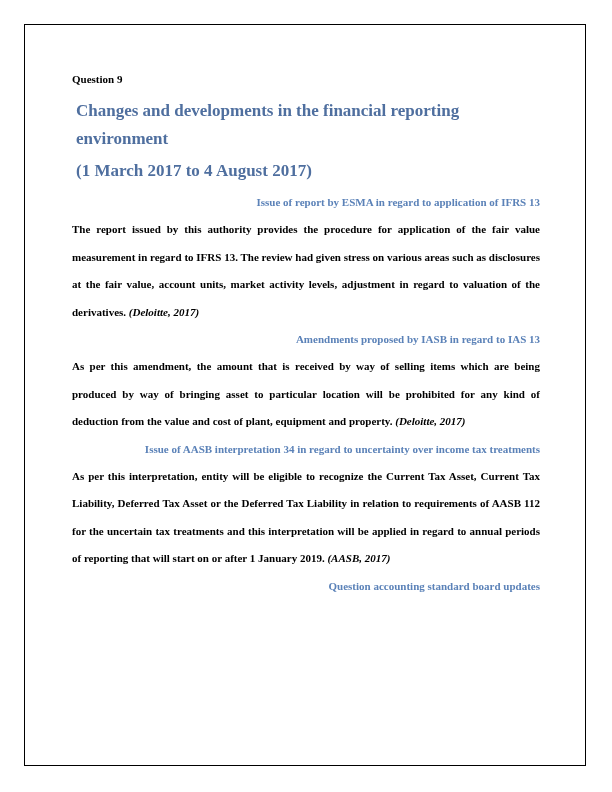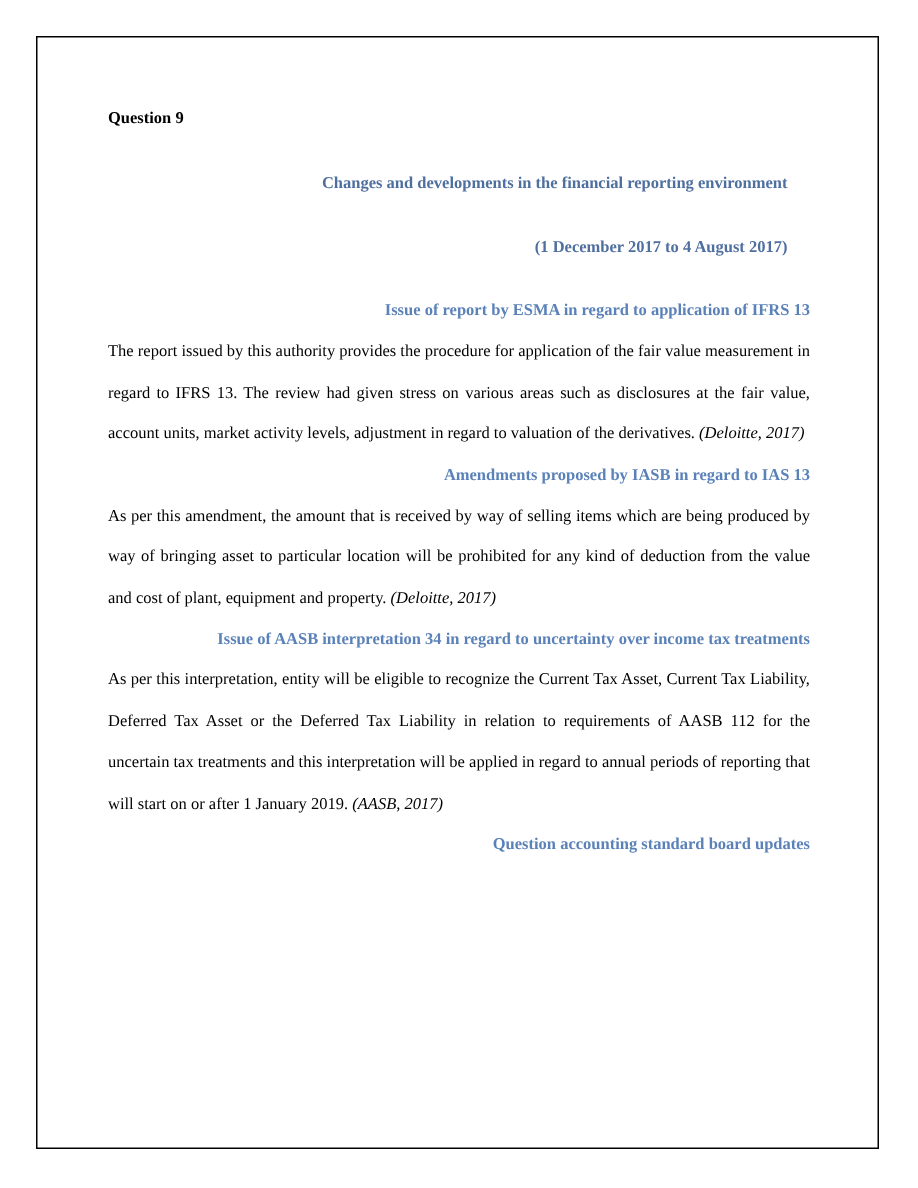--- a/index.html
+++ b/index.html
@@ -7,34 +7,34 @@
   .page-border {
     position: absolute; left: 24px; top: 24px; width: 562px; height: 742px;
     border: 1px solid #000; box-sizing: border-box;
   }
   .content {
     position: absolute; left: 72px; top: 66px; width: 468px;
     font-family: "Liberation Serif", "DejaVu Serif", serif;
     font-size: 11px; color: #000;
   }
   .q-label { font-weight: bold; font-size: 11px; line-height: 27px; margin: 0; }
-  .title { font-weight: bold; color: #4f6f9f; text-align: right; line-height: 28px; margin: 15px; font-size: 11px; }
+  .title { font-weight: bold; color: #4f6f9f; text-align: left; line-height: 28px; margin: 4px; font-size: 17px; }
   .heading { font-weight: bold; color: #5b82b8; line-height: 27px; margin: 0; font-size: 11px; text-align: right; }
-  .para { text-align: justify; line-height: 27.5px; margin: 0; font-size: 11px; }
+  .para { text-align: justify; line-height: 27.5px; margin: 0; font-size: 11px; font-weight: bold; }
   .cite { font-style: italic; }
 </style>
 </head>
 <body>
 
 <div class="page-border"></div>
 
 <div class="content">
   <p class="q-label">Question 9</p>
   <p class="title">Changes and developments in the financial reporting environment</p>
-  <p class="title">(1 December 2017 to 4 August 2017)</p>
+  <p class="title">(1 March 2017 to 4 August 2017)</p>
 
   <p class="heading">Issue of report by ESMA in regard to application of IFRS 13</p>
   <p class="para"><span>The report issued by this authority provides the procedure for application of the fair value measurement in regard to IFRS 13. The review had given stress on various areas such as disclosures at the fair value, account units, market activity levels, adjustment in regard to valuation of the derivatives. </span><span class="cite">(Deloitte, 2017)</span></p>
 
   <p class="heading">Amendments proposed by IASB in regard to IAS 13</p>
   <p class="para"><span>As per this amendment, the amount that is received by way of selling items which are being produced by way of bringing asset to particular location will be prohibited for any kind of deduction from the value and cost of plant, equipment and property. </span><span class="cite">(Deloitte, 2017)</span></p>
 
   <p class="heading">Issue of AASB interpretation 34 in regard to uncertainty over income tax treatments</p>
   <p class="para"><span>As per this interpretation, entity will be eligible to recognize the Current Tax Asset, Current Tax Liability, Deferred Tax Asset or the Deferred Tax Liability in relation to requirements of AASB 112 for the uncertain tax treatments and this interpretation will be applied in regard to annual periods of reporting that will start on or after 1 January 2019. </span><span class="cite">(AASB, 2017)</span></p>
 

